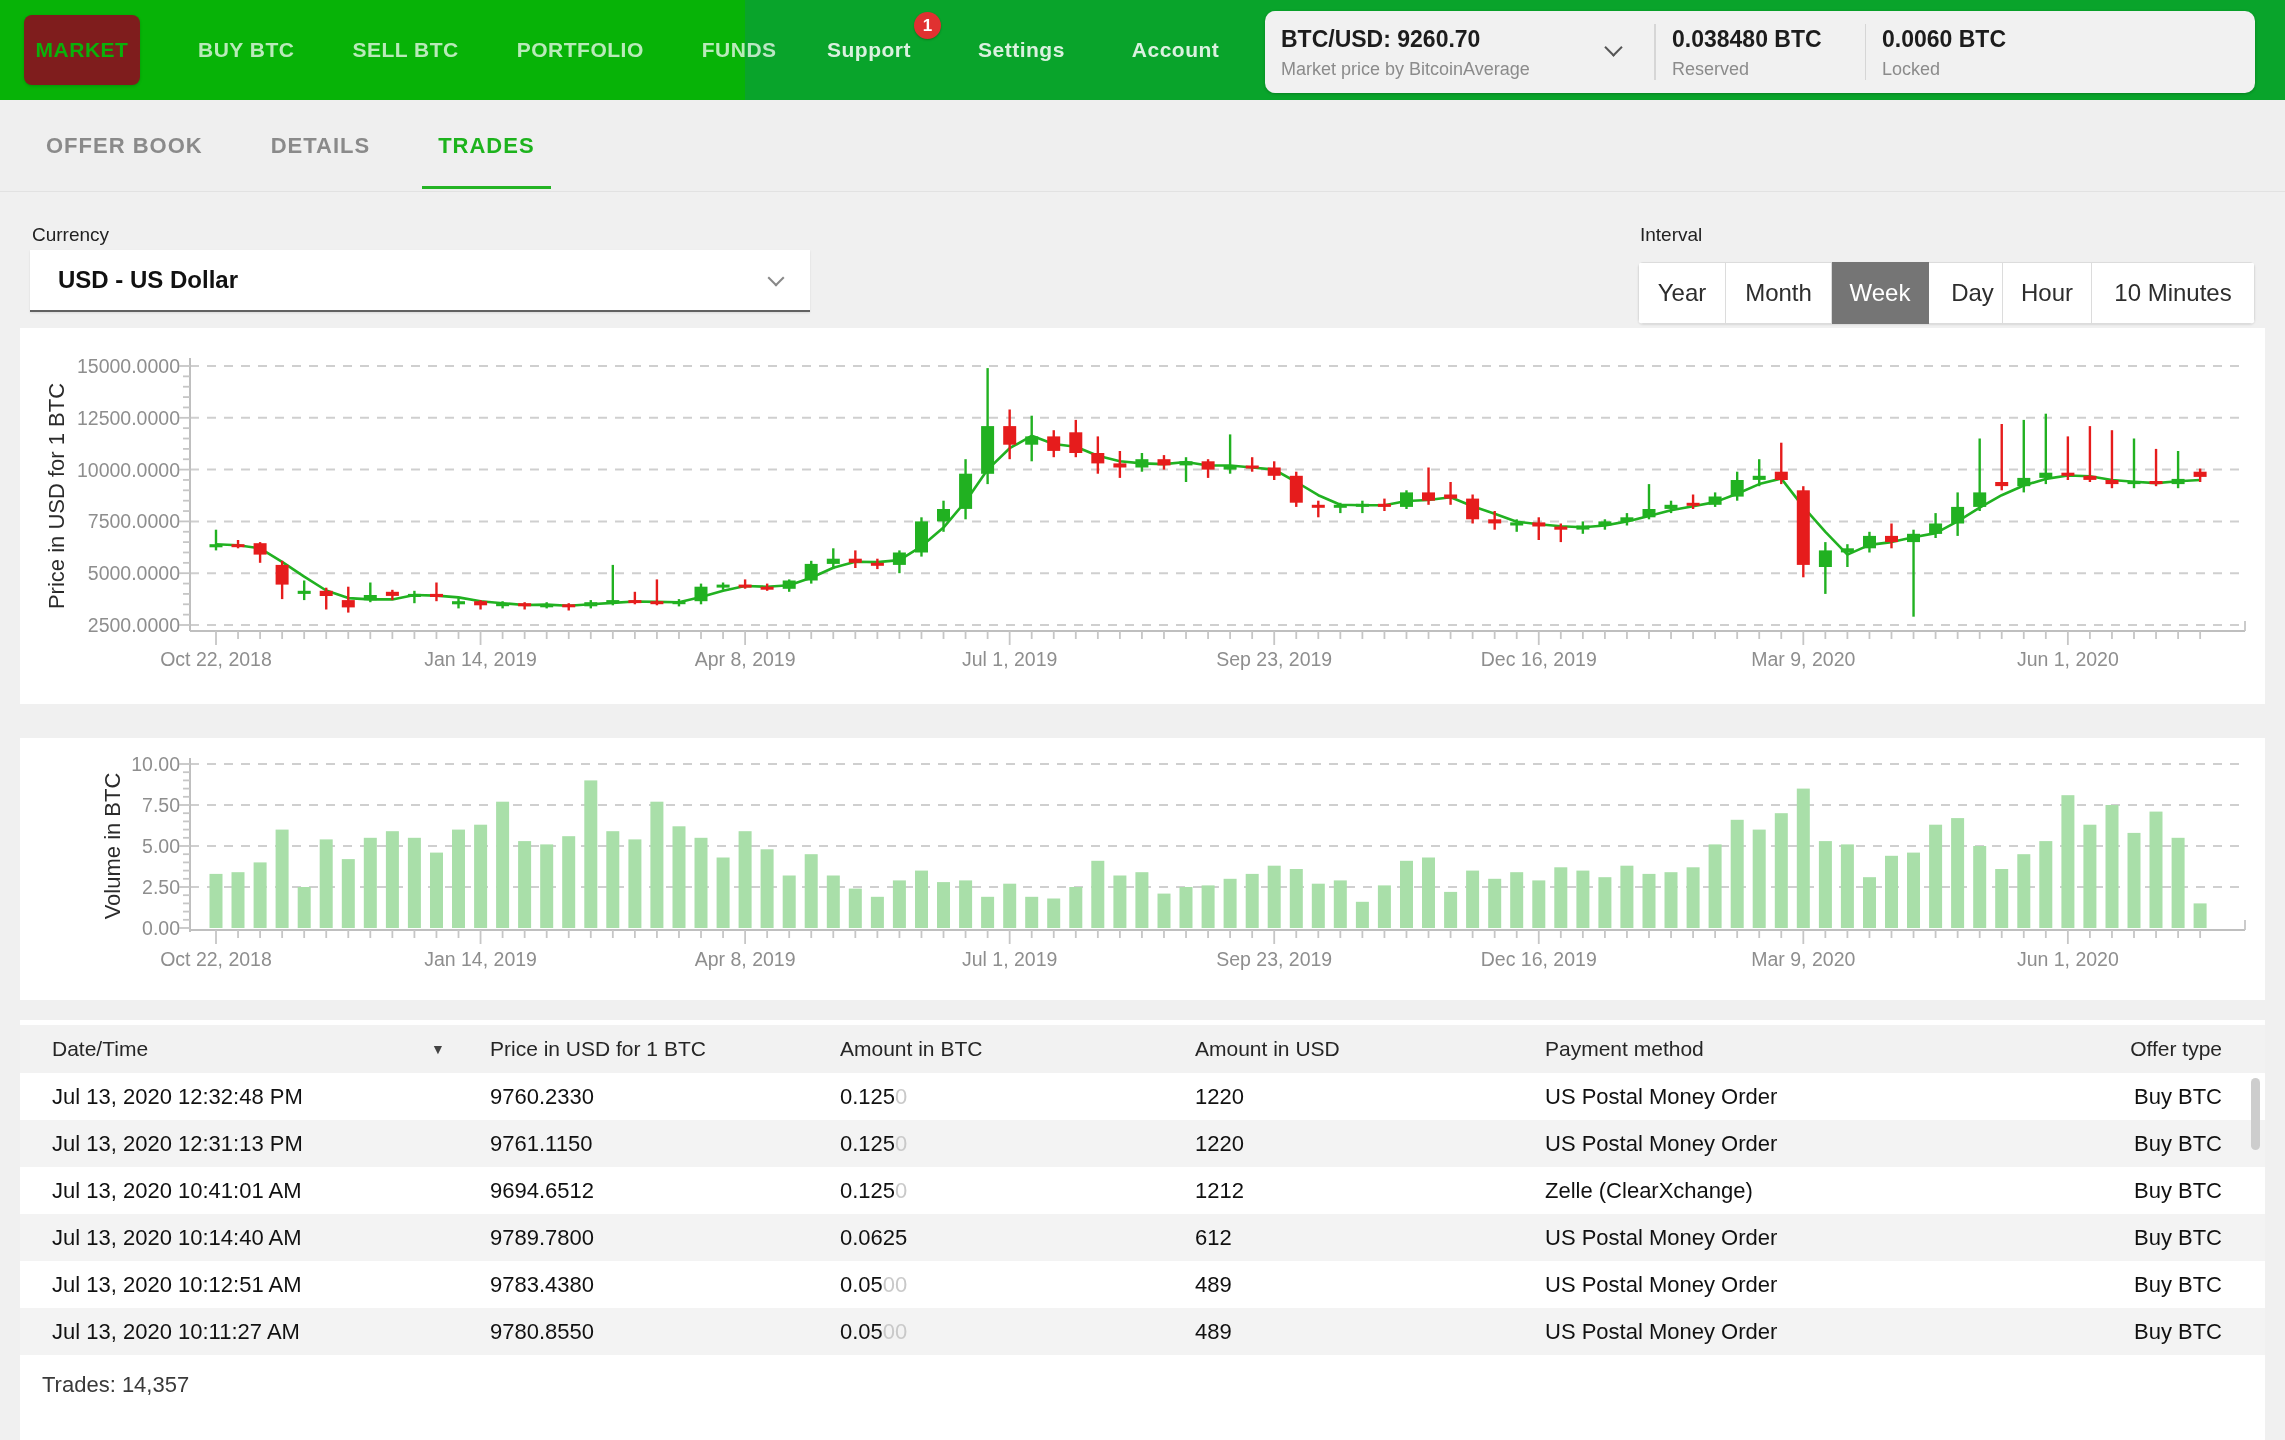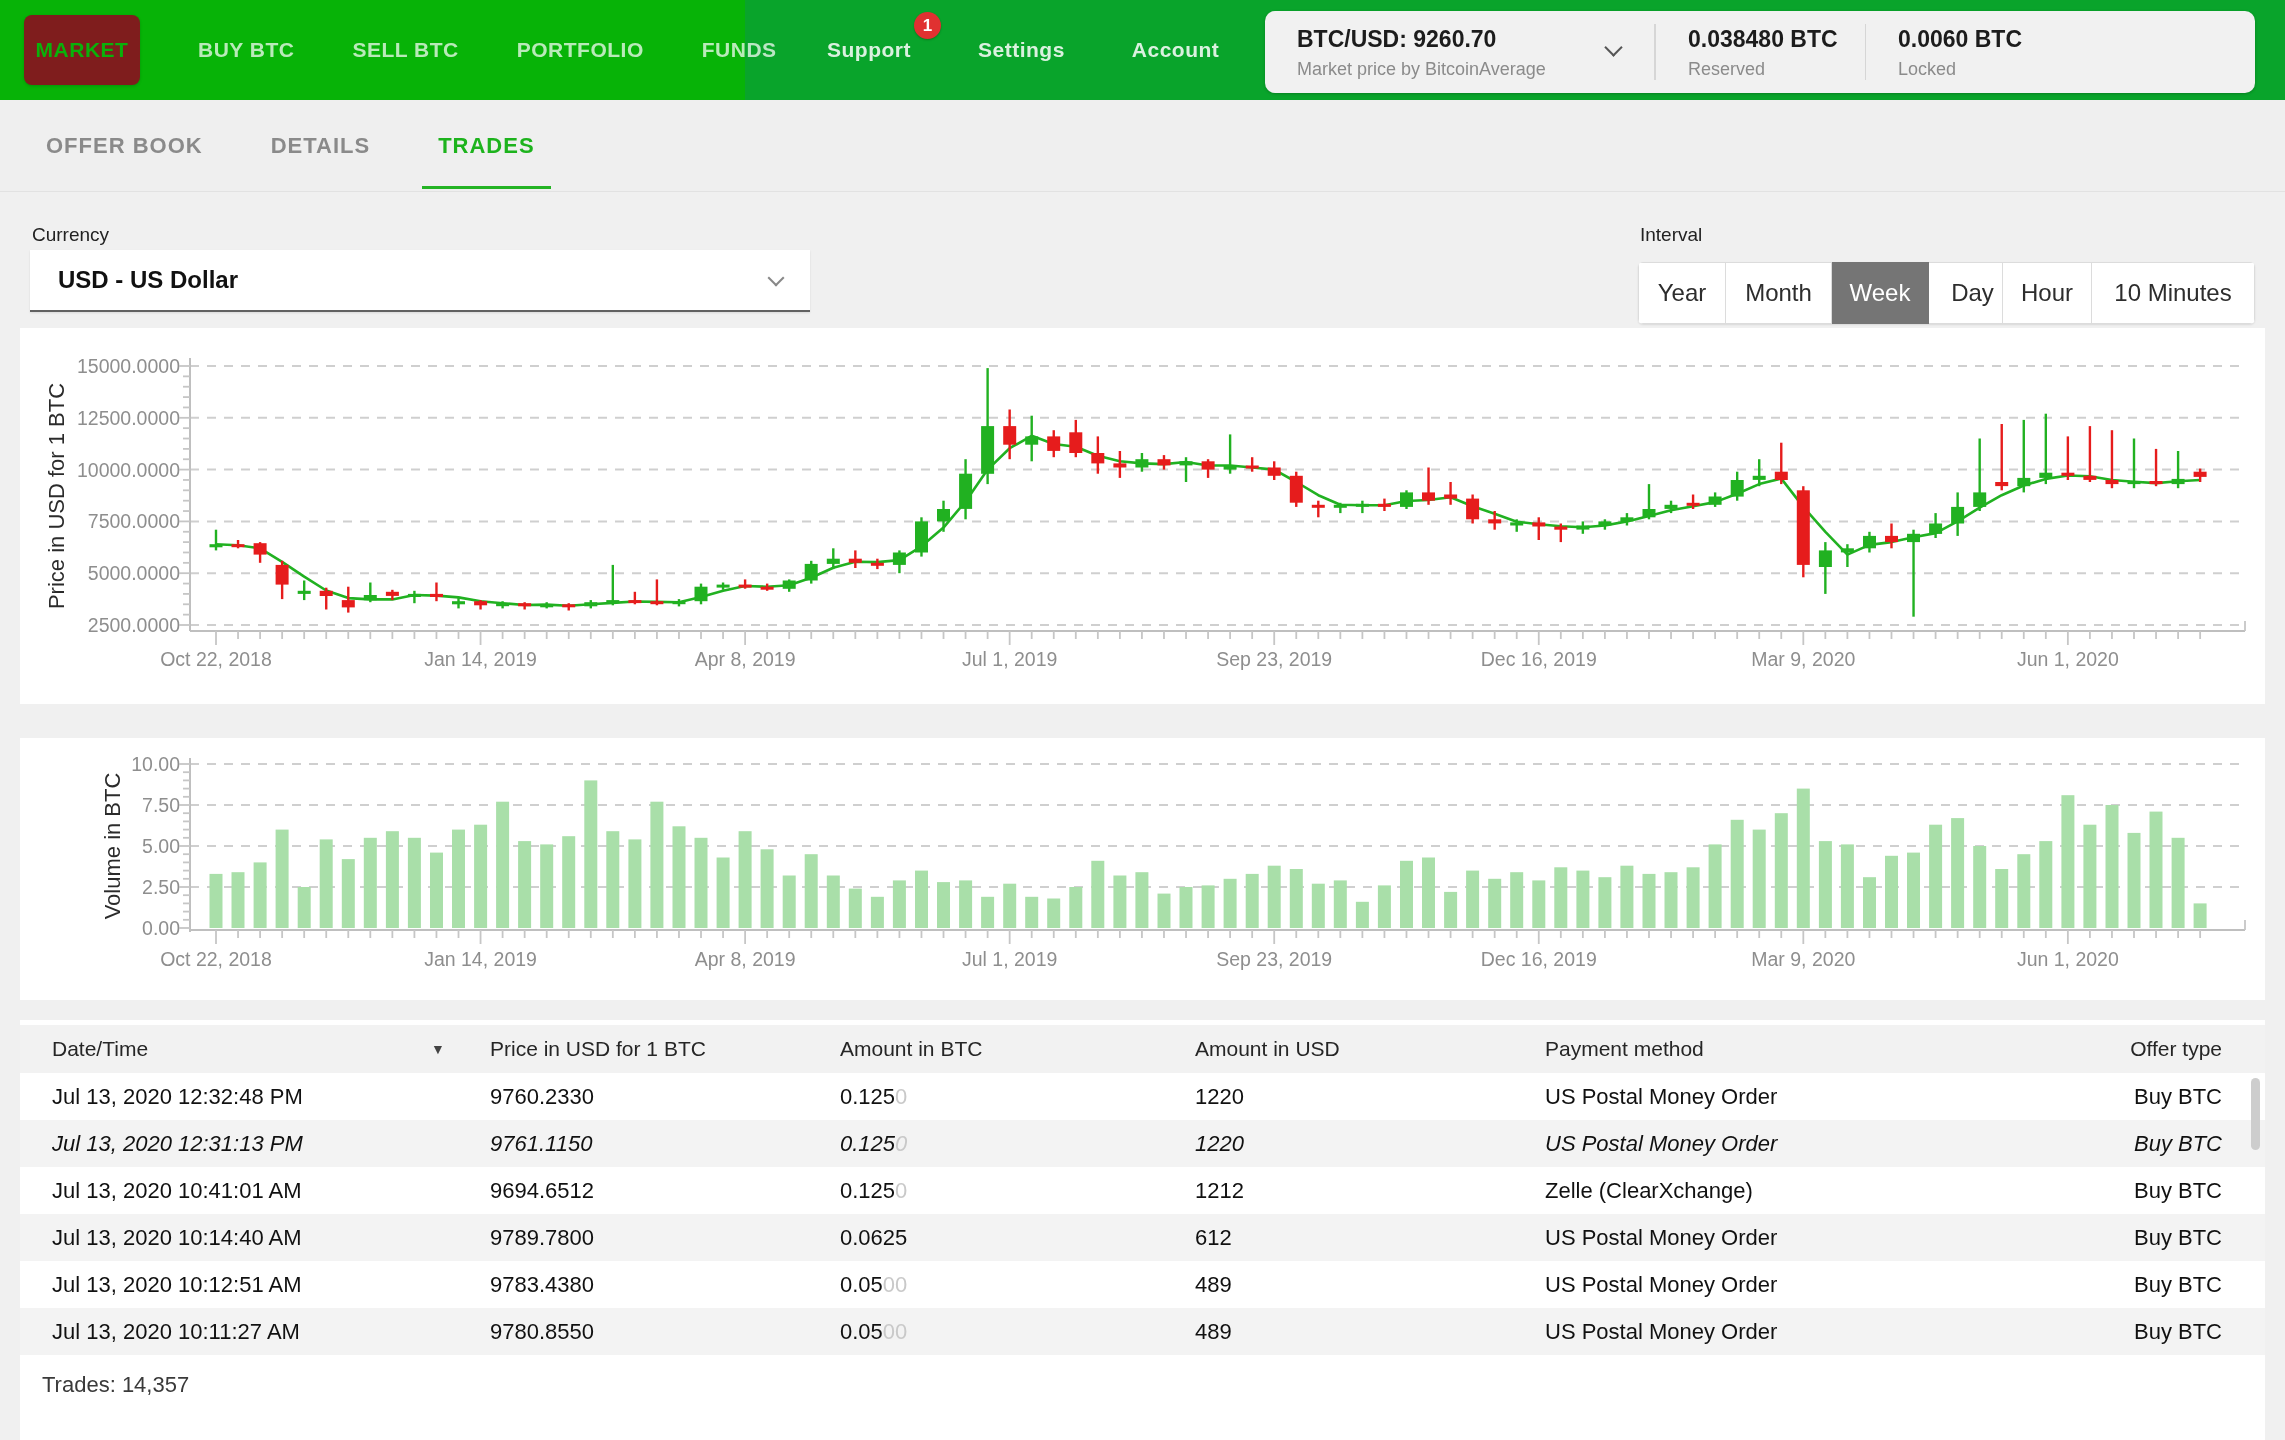--- a/index.html
+++ b/index.html
@@ -19,21 +19,21 @@
   .nav-right { position:absolute; top:0; left:760px; height:100px; display:flex; align-items:center; }
   .nav-right .nav-item { color:rgba(255,255,255,.85); margin-left:11px; margin-right:0; }
   .nav-right .slot { position:relative; margin-left:56px; }
   .badge { position:absolute; top:-26px; right:-30px; min-width:27px; height:27px; border-radius:14px;
            background:#e03131; color:#fff; font-size:17px; font-weight:bold; display:flex;
            align-items:center; justify-content:center; box-shadow:0 1px 2px rgba(0,0,0,.25); }
 
   
   .ticker { position:absolute; top:11px; left:1265px; width:990px; height:82px; background:#f1f1f1;
             border-radius:10px; box-shadow:0 1px 3px rgba(0,0,0,.22); display:flex; }
-  .tk-sec { position:relative; padding:15px 0 0 32px; }
+  .tk-sec { position:relative; padding:15px 0 0 16px; }
   .tk-sec .v { font-size:23px; font-weight:bold; color:#1c1c1c; white-space:nowrap; }
   .tk-sec .s { font-size:18px; color:#8b8b8b; margin-top:6px; white-space:nowrap; }
   .tk-div { width:1px; background:#d6d6d6; margin:13px 0; }
   .tk-price { width:389px; cursor:pointer; }
   .tk-a { width:218px; } .tk-b { width:209px; } .tk-c { flex:1; }
   .chev { position:absolute; right:34px; top:30px; width:13px; height:13px;
           border-right:2.5px solid #555; border-bottom:2.5px solid #555; transform:rotate(45deg); }
 
   
   .tabbar { position:absolute; top:100px; left:0; width:2285px; height:92px; background:#efefef;
@@ -732,21 +732,21 @@
     </div>
   <div id="tbody">
       <div class="trow" style="top: 53px; background: rgb(255, 255, 255);">
         <div class="cell" style="left: 32px;">Jul 13, 2020 12:32:48 PM</div>
         <div class="cell" style="left: 470px;">9760.2330</div>
         <div class="cell" style="left: 820px;">0.125<span class="pad0">0</span></div>
         <div class="cell" style="left: 1175px;">1220</div>
         <div class="cell" style="left: 1525px;">US Postal Money Order</div>
         <div class="cell" style="right: 43px;">Buy BTC</div>
       </div>
-      <div class="trow" style="top: 100px; background: rgb(243, 243, 243); font-style: italic;">
+      <div class="trow" style="top: 100px; background: rgb(243, 243, 243);">
         <div class="cell" style="left: 32px;">Jul 13, 2020 12:31:13 PM</div>
         <div class="cell" style="left: 470px;">9761.1150</div>
         <div class="cell" style="left: 820px;">0.125<span class="pad0">0</span></div>
         <div class="cell" style="left: 1175px;">1220</div>
         <div class="cell" style="left: 1525px;">US Postal Money Order</div>
         <div class="cell" style="right: 43px;">Buy BTC</div>
       </div>
       <div class="trow" style="top: 147px; background: rgb(255, 255, 255);">
         <div class="cell" style="left: 32px;">Jul 13, 2020 10:41:01 AM</div>
         <div class="cell" style="left: 470px;">9694.6512</div>

